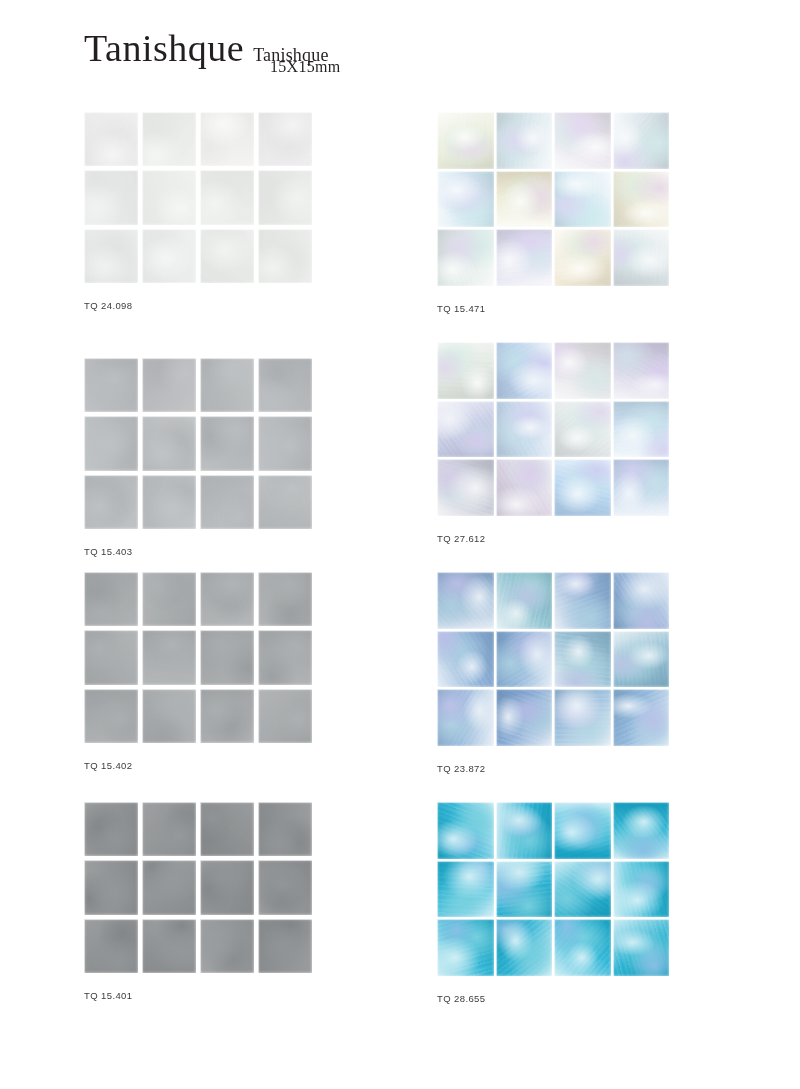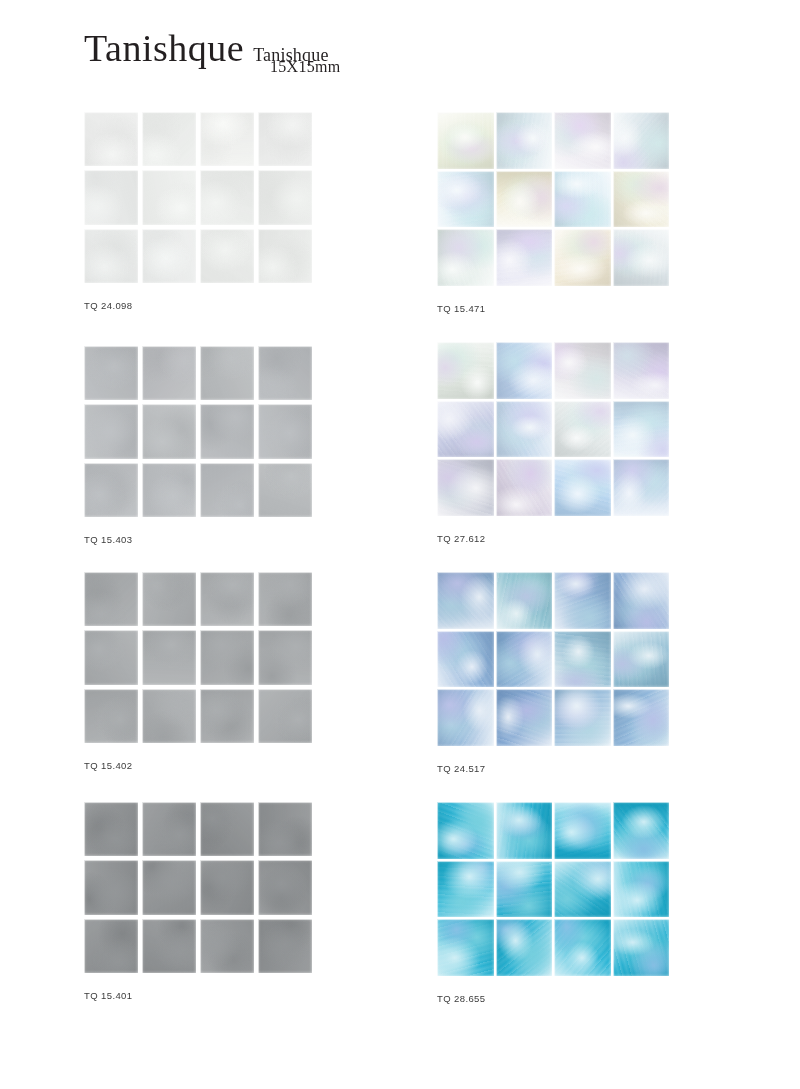--- a/index.html
+++ b/index.html
@@ -179,21 +179,21 @@
             <div class="sheen" style="background-image: radial-gradient(76.4752% 46.3696% at 46% 70%, rgb(253, 252, 249) 0%, rgba(255, 255, 255, 0) 62%), radial-gradient(52.9191% 46.5687% at 70% 23%, rgb(232, 218, 231) 0%, rgba(255, 255, 255, 0) 70%), radial-gradient(70% 60% at 54% 30%, rgb(223, 237, 224) 0%, rgba(255, 255, 255, 0) 72%), linear-gradient(322deg, rgb(214, 207, 187) 0%, rgba(255, 255, 255, 0) 45%, rgb(253, 252, 249) 100%), repeating-linear-gradient(171deg, rgba(255, 255, 255, 0.2) 0px, rgba(255, 255, 255, 0) 3px, rgba(255, 255, 255, 0.14) 6px, rgba(255, 255, 255, 0) 9px); opacity: 0.92;"></div>
             <div class="edge"></div>
           </div>
           <div class="tile" style="background: rgb(217, 226, 230);">
             <div class="sheen" style="background-image: radial-gradient(73.5263% 50.5415% at 66% 55%, rgb(249, 251, 251) 0%, rgba(255, 255, 255, 0) 62%), radial-gradient(55.4953% 46.6076% at 11% 43%, rgb(221, 214, 238) 0%, rgba(255, 255, 255, 0) 70%), radial-gradient(70% 60% at 34% 45%, rgb(211, 233, 233) 0%, rgba(255, 255, 255, 0) 72%), linear-gradient(23deg, rgb(191, 200, 204) 0%, rgba(255, 255, 255, 0) 45%, rgb(249, 251, 251) 100%), repeating-linear-gradient(275deg, rgba(255, 255, 255, 0.2) 0px, rgba(255, 255, 255, 0) 3px, rgba(255, 255, 255, 0.14) 6px, rgba(255, 255, 255, 0) 9px); opacity: 0.92;"></div>
             <div class="edge"></div>
           </div>
         </div>
         <div class="label">TQ 15.471</div>
       </div>
-      <div class="panel left" style="top: 346px;">
+      <div class="panel left" style="top: 358px;">
         <div class="grid g-left">
           <div class="tile" style="background: rgb(180, 183, 186);">
             <div class="sheen" style="background-image: radial-gradient(70% 60% at 55% 39%, rgb(189, 192, 195) 0%, rgba(255, 255, 255, 0) 70%), radial-gradient(65% 70% at 63% 20%, rgb(171, 174, 177) 0%, rgba(255, 255, 255, 0) 72%), linear-gradient(58deg, rgba(255, 255, 255, 0.16) 0%, rgba(0, 0, 0, 0.04) 100%); opacity: 0.85;"></div>
             <div class="edge"></div>
           </div>
           <div class="tile" style="background: rgb(184, 186, 189);">
             <div class="sheen" style="background-image: radial-gradient(70% 60% at 79% 28%, rgb(193, 195, 198) 0%, rgba(255, 255, 255, 0) 70%), radial-gradient(65% 70% at 31% 17%, rgb(175, 177, 180) 0%, rgba(255, 255, 255, 0) 72%), linear-gradient(308deg, rgba(255, 255, 255, 0.16) 0%, rgba(0, 0, 0, 0.04) 100%); opacity: 0.85;"></div>
             <div class="edge"></div>
           </div>
           <div class="tile" style="background: rgb(182, 185, 187);">
@@ -389,21 +389,21 @@
           </div>
           <div class="tile" style="background: rgb(157, 192, 221);">
             <div class="sheen" style="background-image: radial-gradient(70.6174% 65.7157% at 40% 30%, rgb(240, 246, 250) 0%, rgba(255, 255, 255, 0) 62%), radial-gradient(69.99% 53.5746% at 37% 40%, rgb(194, 199, 234) 0%, rgba(255, 255, 255, 0) 70%), radial-gradient(70% 60% at 60% 70%, rgb(181, 216, 228) 0%, rgba(255, 255, 255, 0) 72%), linear-gradient(137deg, rgb(131, 166, 195) 0%, rgba(255, 255, 255, 0) 45%, rgb(240, 246, 250) 100%), repeating-linear-gradient(rgba(255, 255, 255, 0.2) 0px, rgba(255, 255, 255, 0) 3px, rgba(255, 255, 255, 0.14) 6px, rgba(255, 255, 255, 0) 9px); opacity: 0.92;"></div>
             <div class="edge"></div>
           </div>
           <div class="tile" style="background: rgb(143, 182, 218);">
             <div class="sheen" style="background-image: radial-gradient(69.041% 35.2924% at 27% 30%, rgb(238, 244, 249) 0%, rgba(255, 255, 255, 0) 62%), radial-gradient(57.03% 60.1173% at 71% 54%, rgb(188, 195, 233) 0%, rgba(255, 255, 255, 0) 70%), radial-gradient(70% 60% at 73% 70%, rgb(174, 211, 227) 0%, rgba(255, 255, 255, 0) 72%), linear-gradient(112deg, rgb(117, 156, 192) 0%, rgba(255, 255, 255, 0) 45%, rgb(238, 244, 249) 100%), repeating-linear-gradient(337deg, rgba(255, 255, 255, 0.2) 0px, rgba(255, 255, 255, 0) 3px, rgba(255, 255, 255, 0.14) 6px, rgba(255, 255, 255, 0) 9px); opacity: 0.92;"></div>
             <div class="edge"></div>
           </div>
         </div>
-        <div class="label">TQ 24.517</div>
+        <div class="label">TQ 23.872</div>
       </div>
       <div class="panel left" style="top: 802px;">
         <div class="grid g-left">
           <div class="tile" style="background: rgb(138, 141, 143);">
             <div class="sheen" style="background-image: radial-gradient(70% 60% at 57% 69%, rgb(147, 150, 152) 0%, rgba(255, 255, 255, 0) 70%), radial-gradient(65% 70% at 30% 51%, rgb(129, 132, 134) 0%, rgba(255, 255, 255, 0) 72%), linear-gradient(111deg, rgba(255, 255, 255, 0.16) 0%, rgba(0, 0, 0, 0.04) 100%); opacity: 0.85;"></div>
             <div class="edge"></div>
           </div>
           <div class="tile" style="background: rgb(142, 145, 147);">
             <div class="sheen" style="background-image: radial-gradient(70% 60% at 69% 61%, rgb(151, 154, 156) 0%, rgba(255, 255, 255, 0) 70%), radial-gradient(65% 70% at 85% 39%, rgb(133, 136, 138) 0%, rgba(255, 255, 255, 0) 72%), linear-gradient(120deg, rgba(255, 255, 255, 0.16) 0%, rgba(0, 0, 0, 0.04) 100%); opacity: 0.85;"></div>
             <div class="edge"></div>

